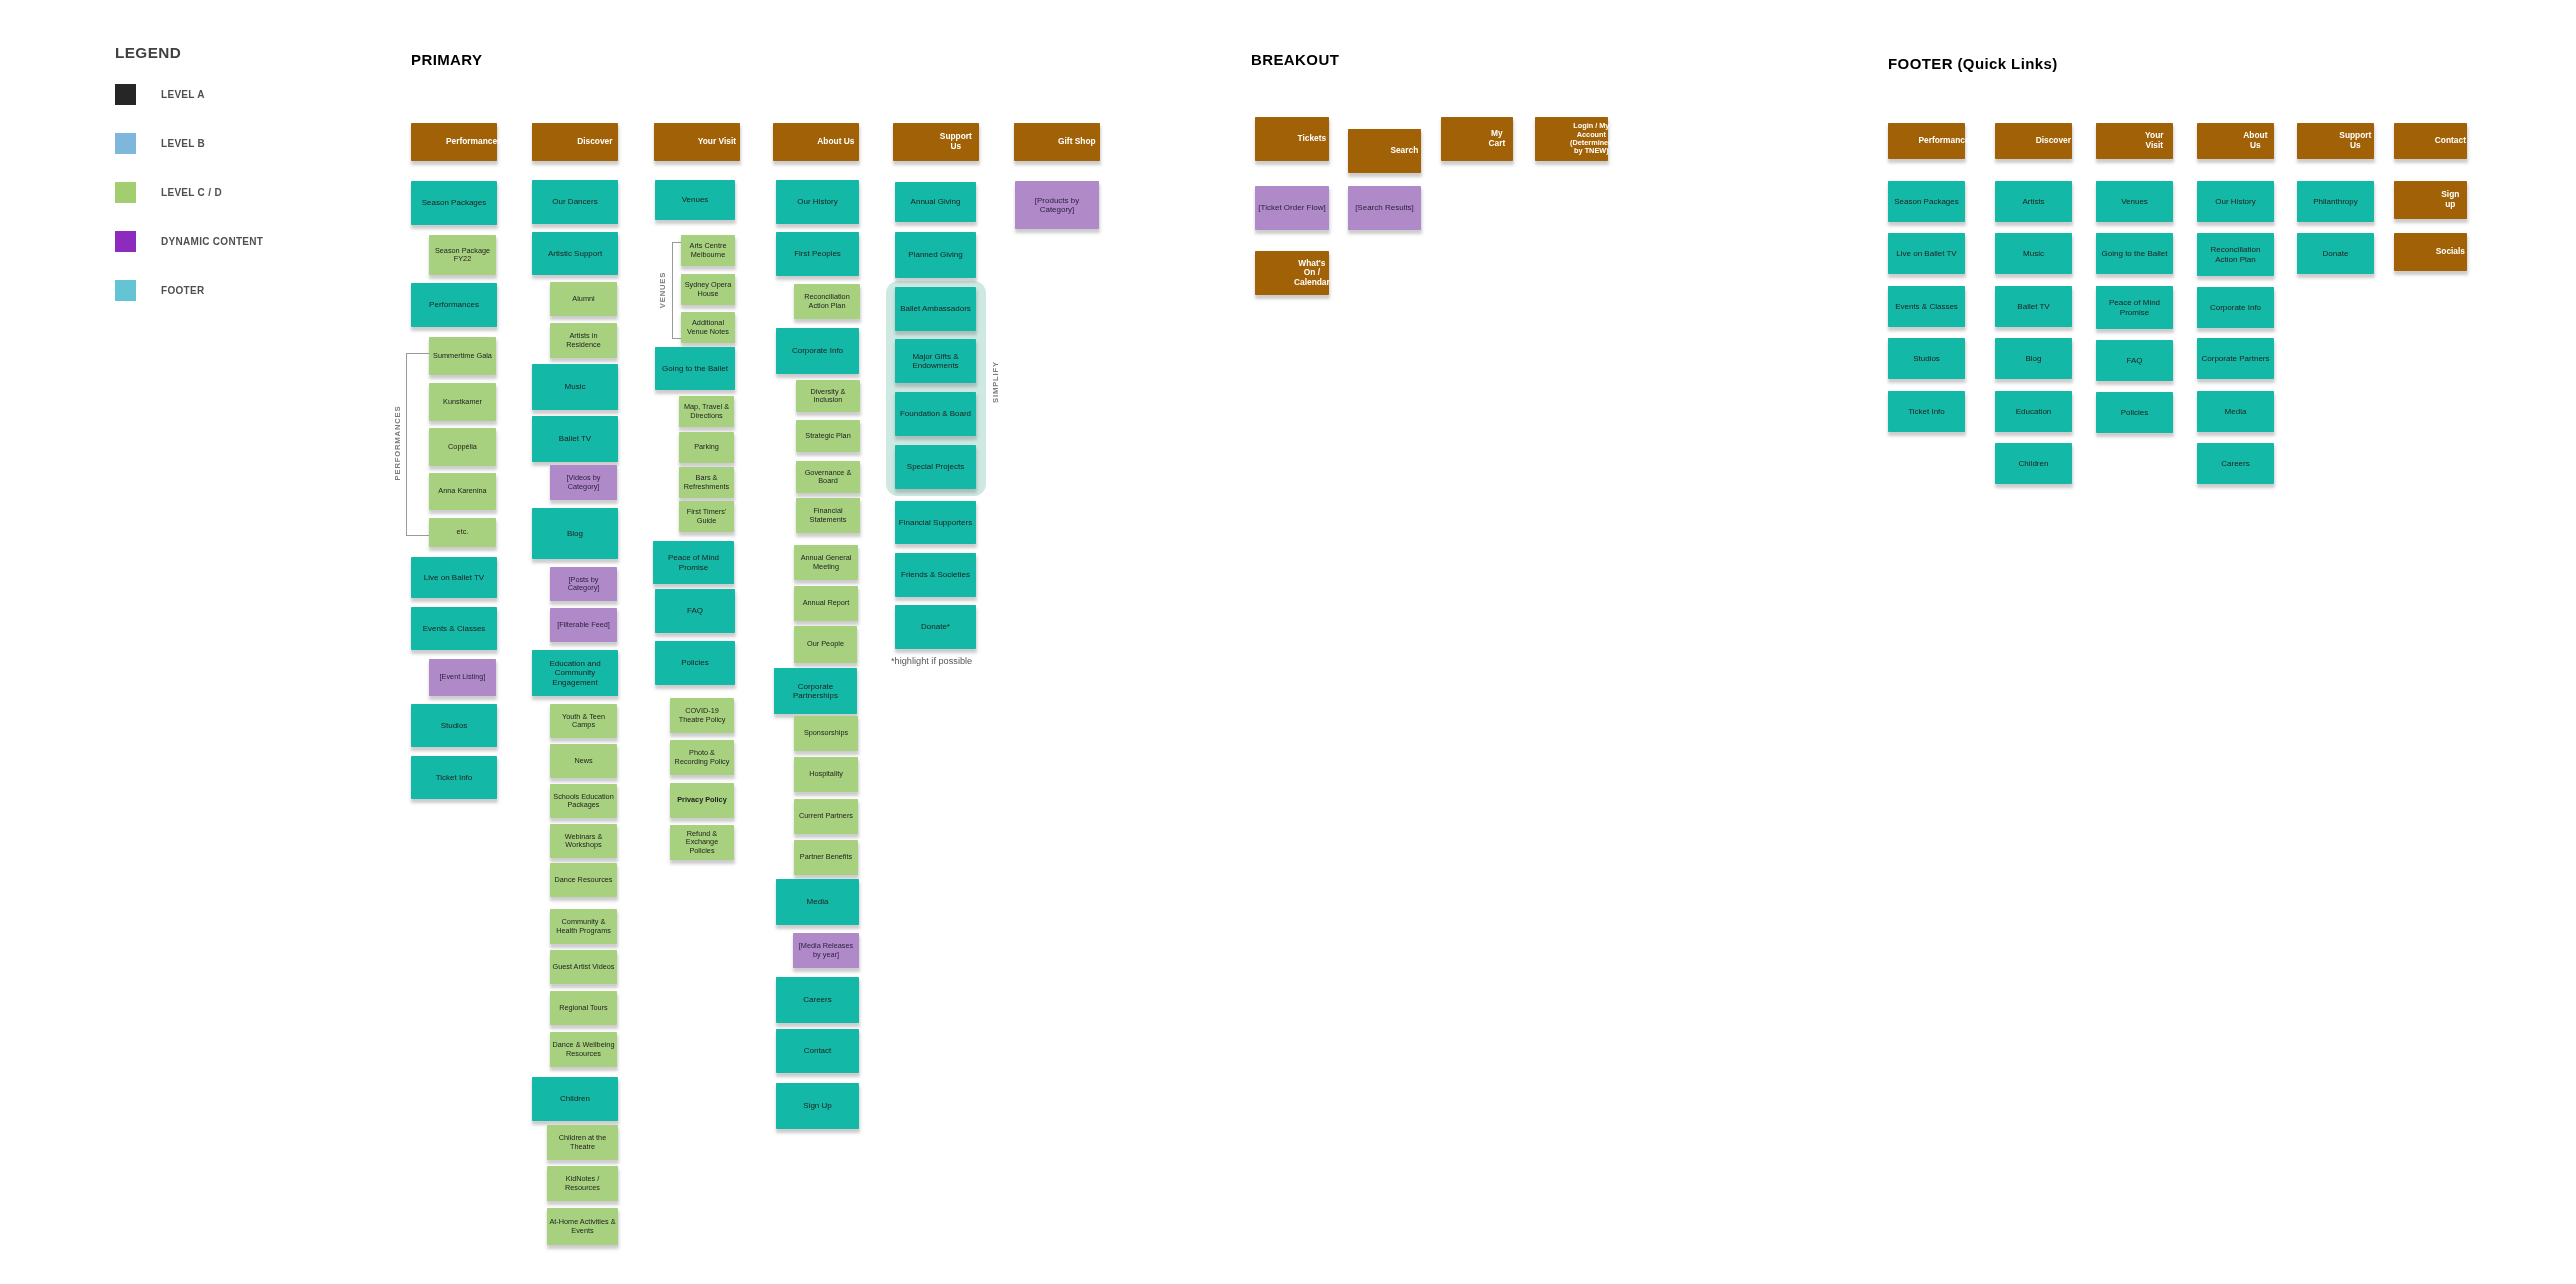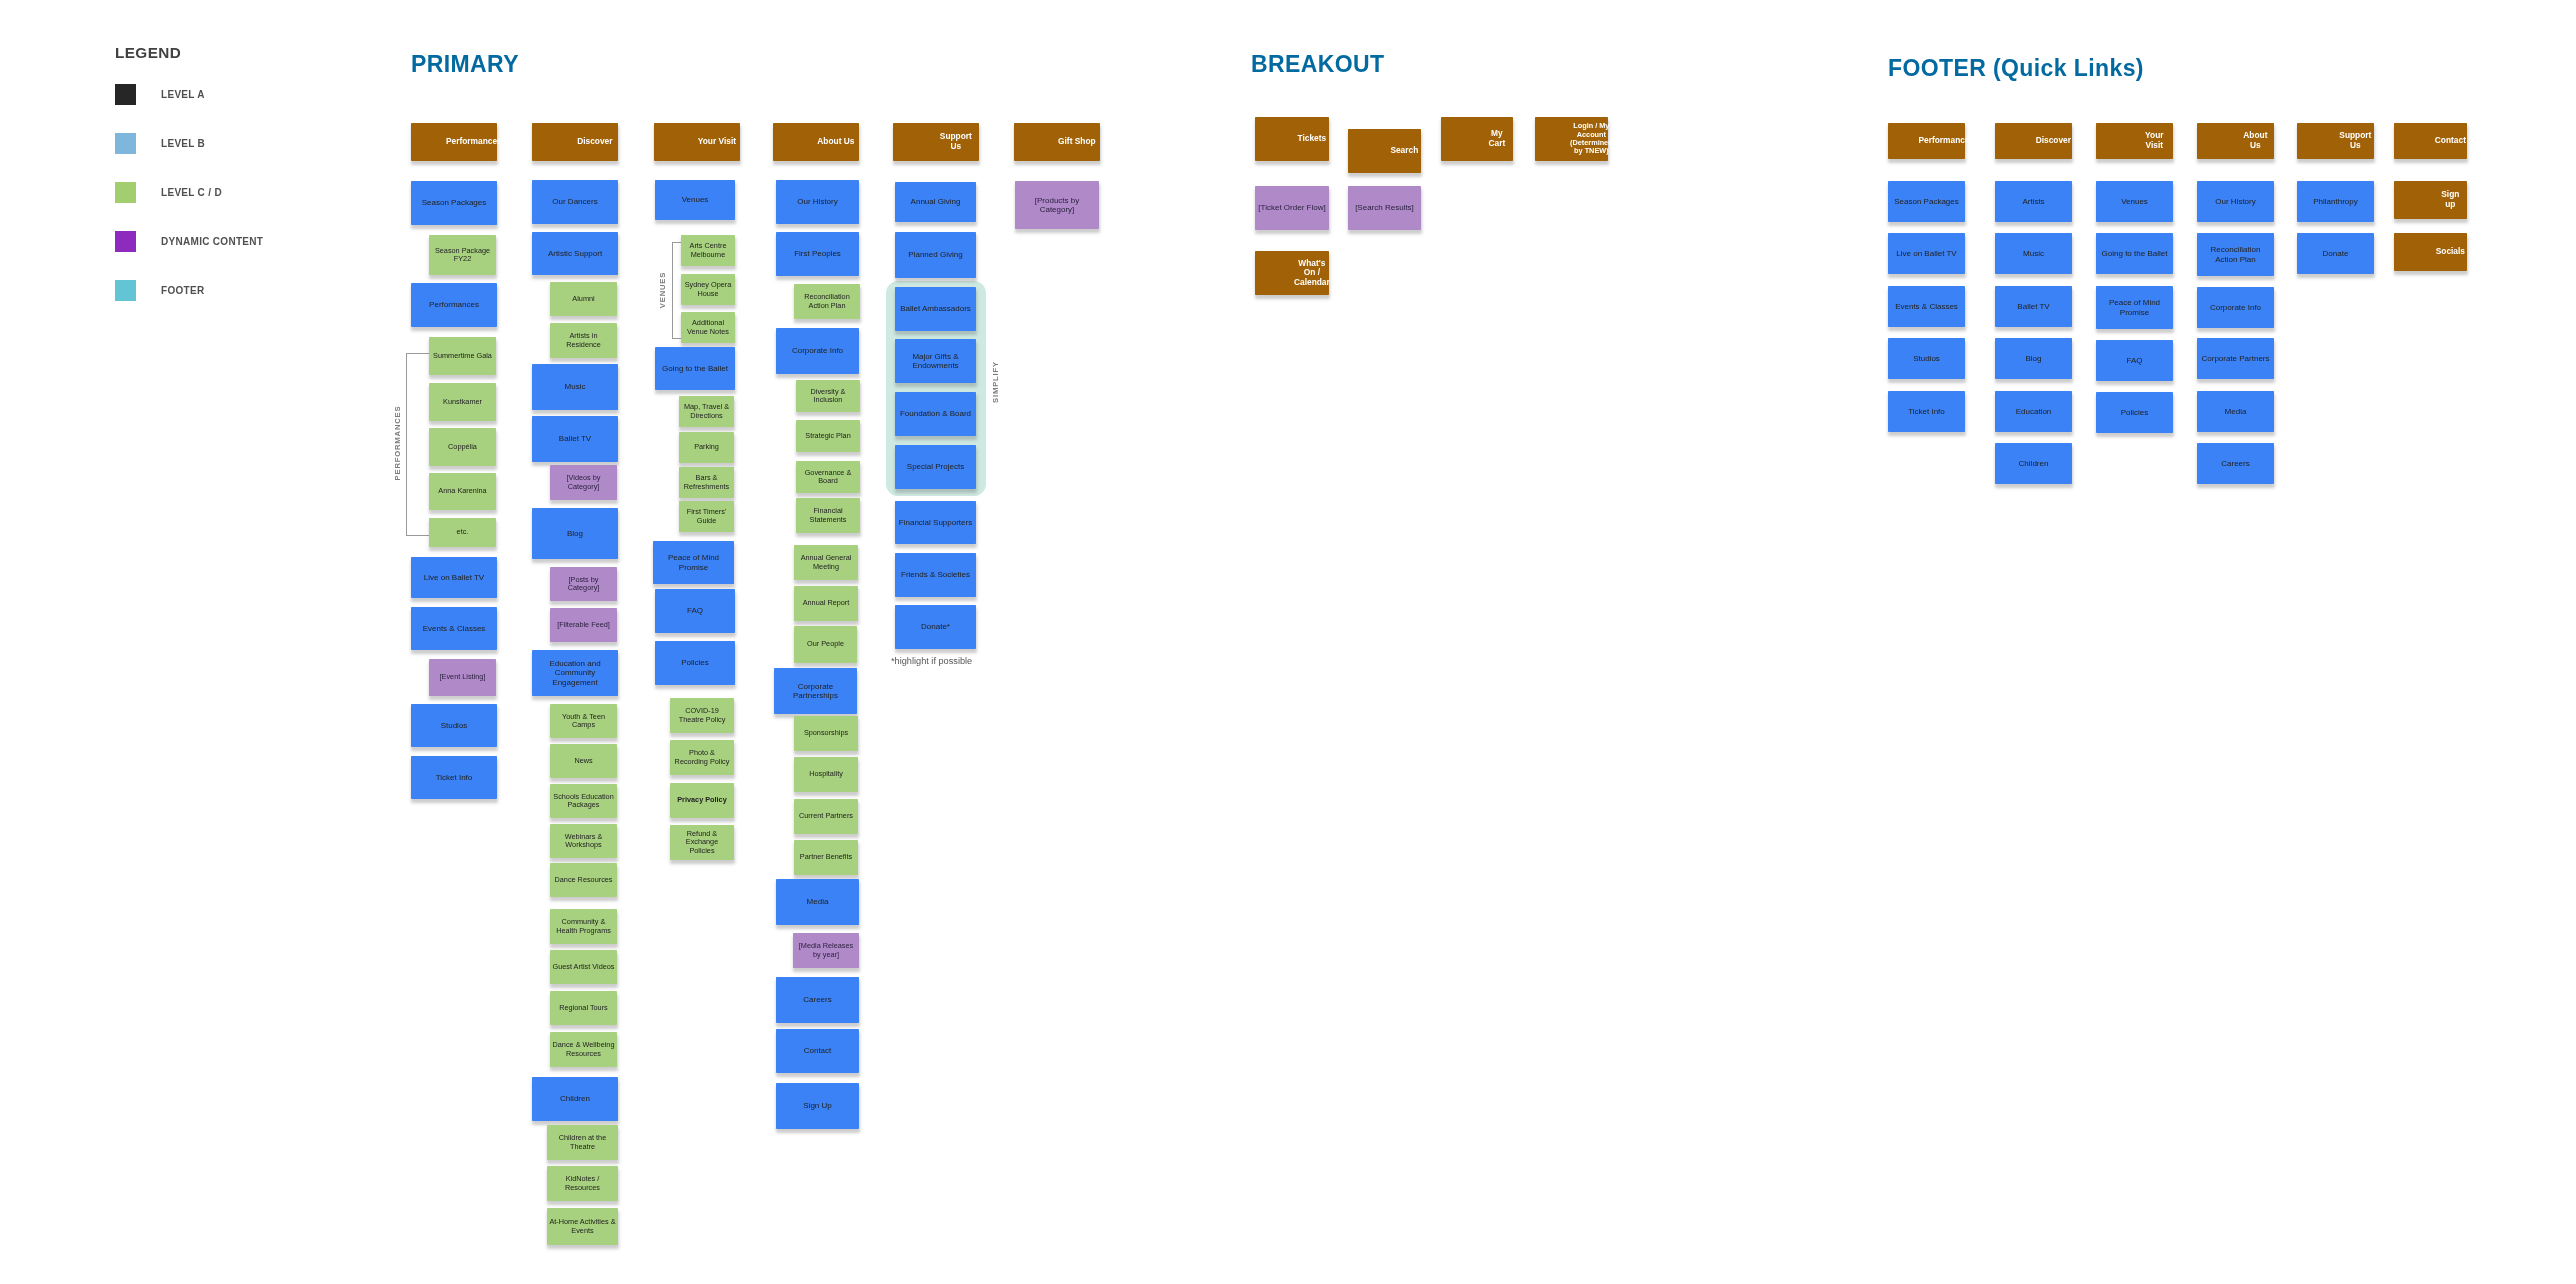--- a/index.html
+++ b/index.html
@@ -1,24 +1,24 @@
 <!DOCTYPE html>
 <html style="font-size:12.3px"><head>
 <meta charset="utf-8">
 <style>
   html,body{margin:0;padding:0;background:#ffffff;}
   #board{position:relative;width:2576px;height:1285px;background:#ffffff;overflow:hidden;
          font-family:"Liberation Sans","DejaVu Sans",sans-serif;}
-  .sec-title{position:absolute;font-size:23px;font-weight:bold;color:#0369a1;letter-spacing:0.4px;white-space:nowrap;}
+  .sec-title{position:absolute;font-size:15px;font-weight:bold;color:#000000;letter-spacing:0.4px;white-space:nowrap;}
   .note{position:absolute;display:flex;align-items:center;justify-content:center;text-align:center;
         font-size:8px;line-height:1.15;color:#222;padding:1.5px 2.3px;box-sizing:border-box;
         box-shadow:0.8px 3.1px 3.1px rgba(110,110,110,.35);border-radius:0.8px;}
   .note.sm{font-size:7.3px;}
   .cA{background:#a16207;color:#ffffff;font-weight:700;font-size:8.4px;padding-left:42px;}
-  .cB{background:#3b82f6;}
+  .cB{background:#14b8a6;}
   .cC{background:#a7d17e;}
   .cD{background:#b08ac8;color:#2c2040;}
   .highlight{position:absolute;background:#cde9e2;border-radius:12.3px;box-shadow:none;}
   .bracket{position:absolute;border-left:0.8px solid #9a9a9a;border-top:0.8px solid #9a9a9a;border-bottom:0.8px solid #9a9a9a;}
   .vlabel{position:absolute;font-size:7.7px;color:#7b7b7b;letter-spacing:0.8px;font-weight:600;
           white-space:nowrap;transform:translate(-50%,-50%) rotate(-90deg);}
   .freetext{position:absolute;font-size:9.2px;color:#555;white-space:nowrap;}
   
   #legend{position:absolute;left:115px;top:44px;}
   .legend-title{font-size:15.3px;font-weight:bold;color:#414141;letter-spacing:0.4px;margin-bottom:21.5px;}

